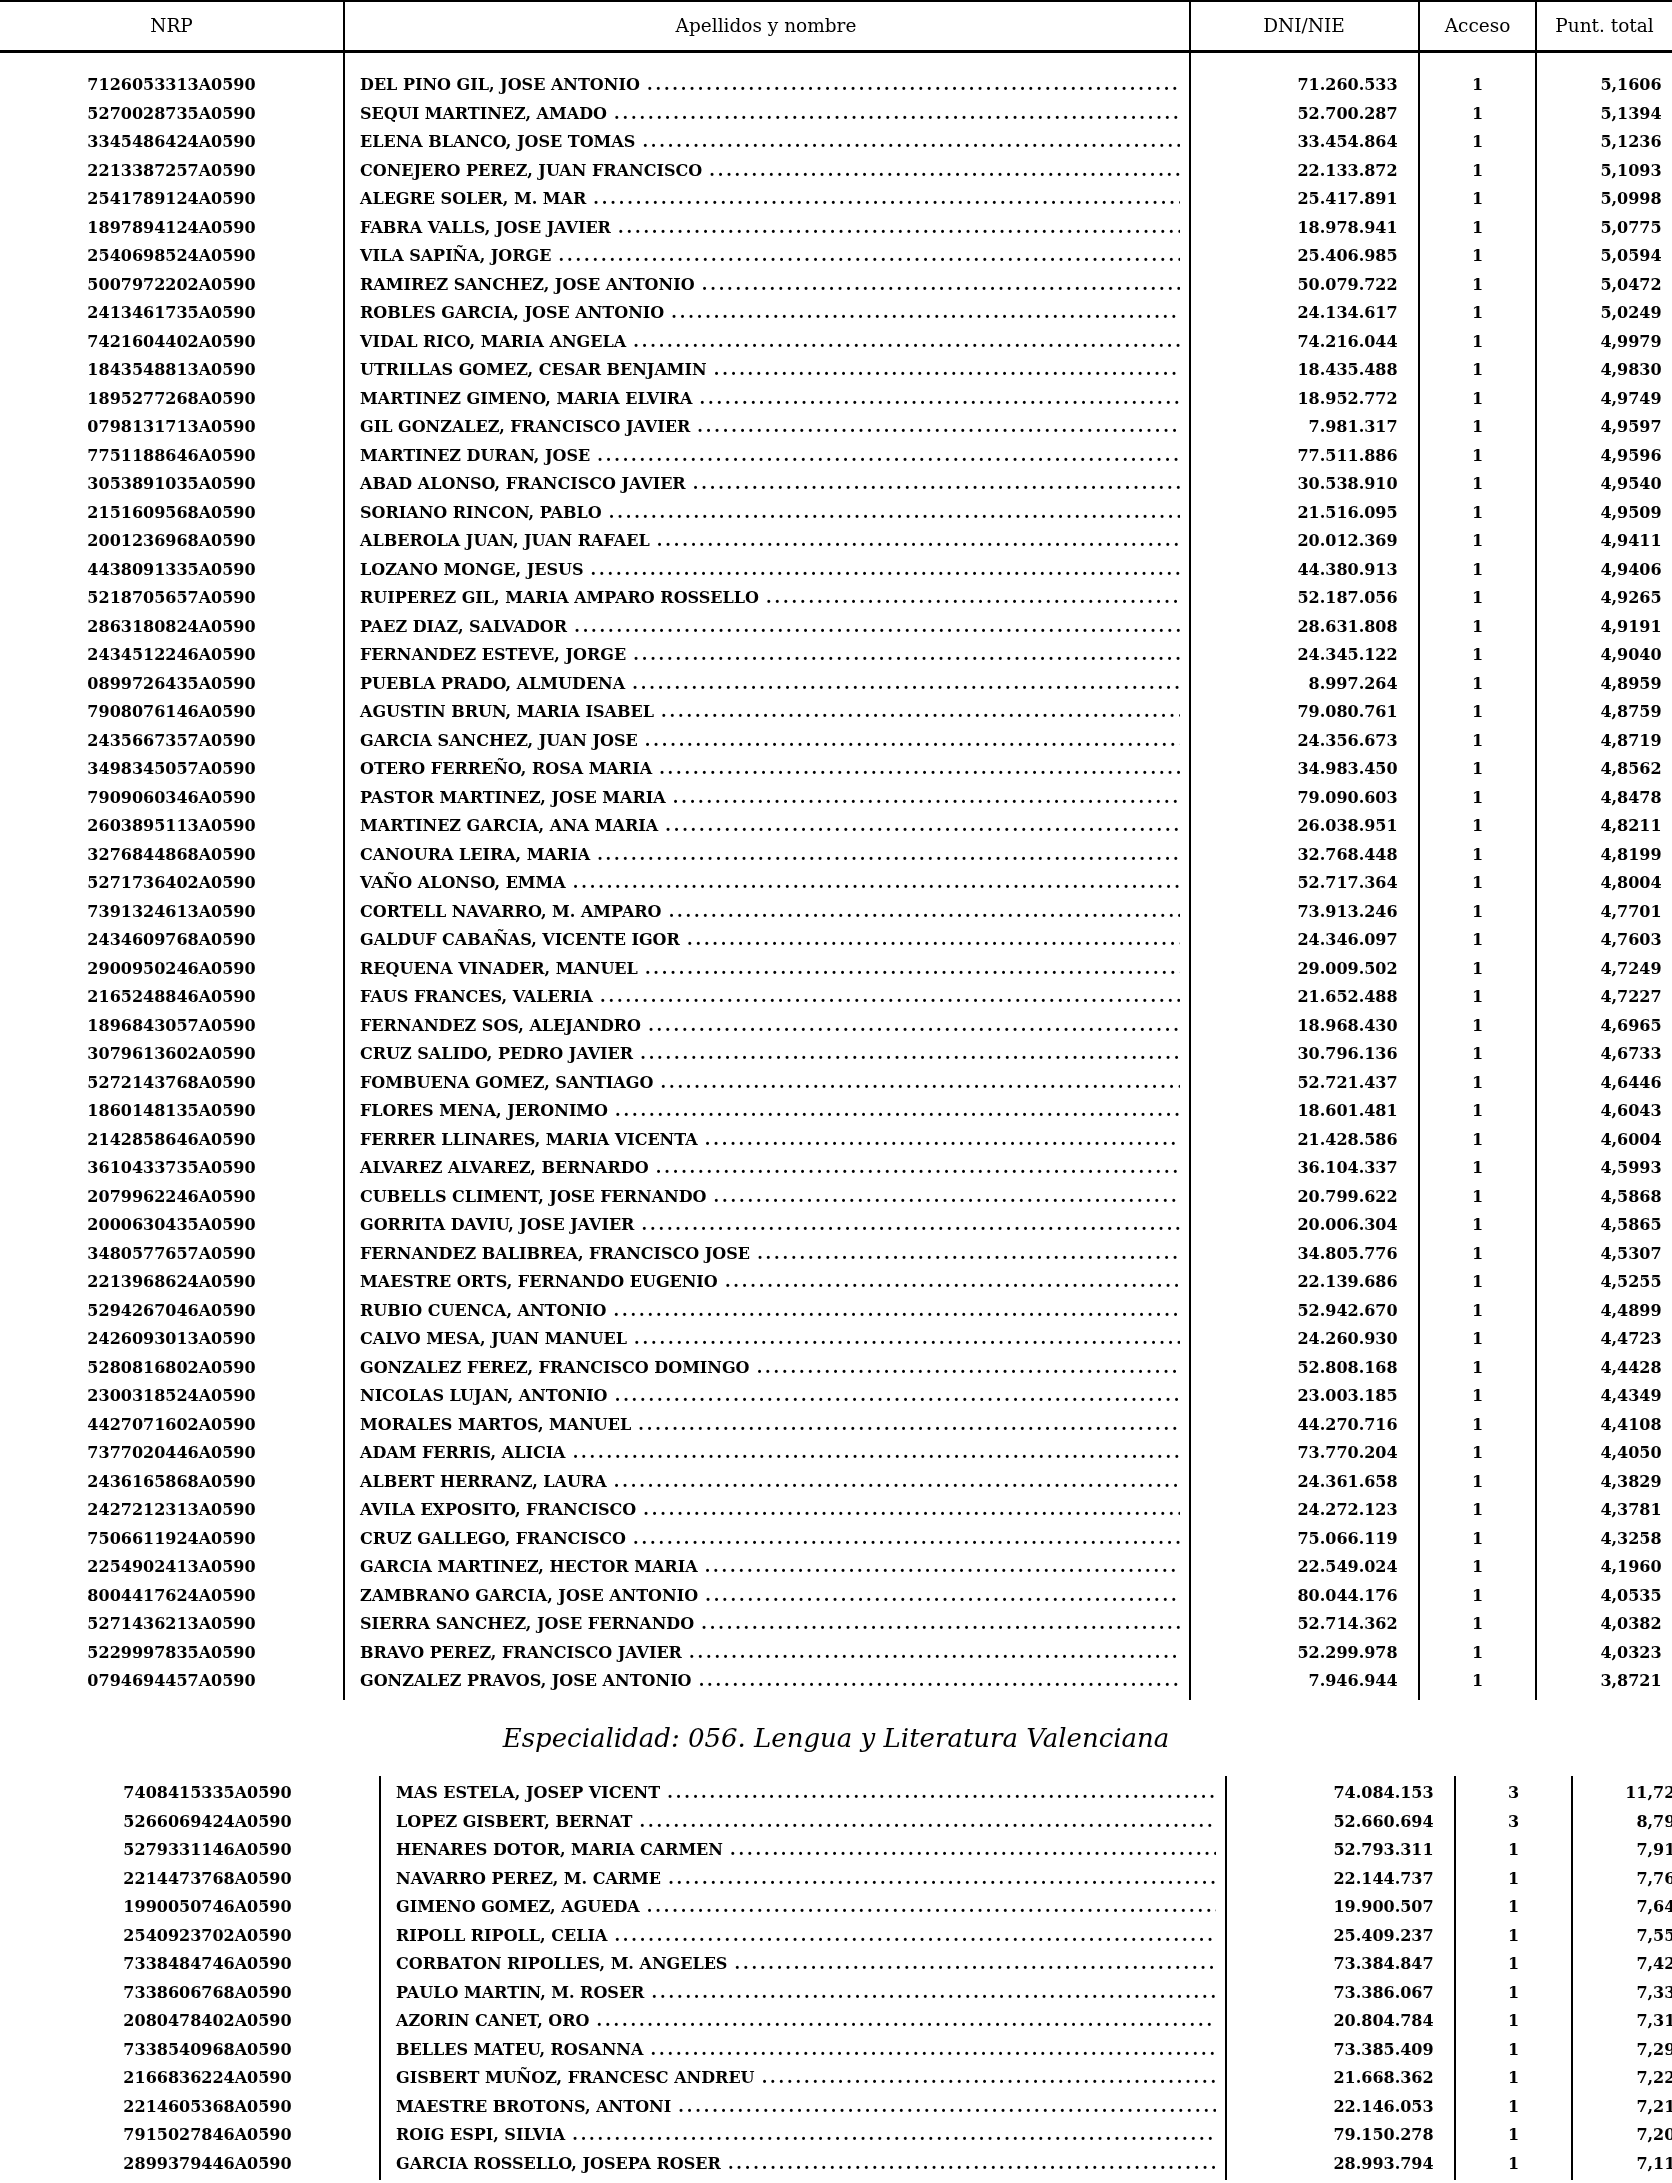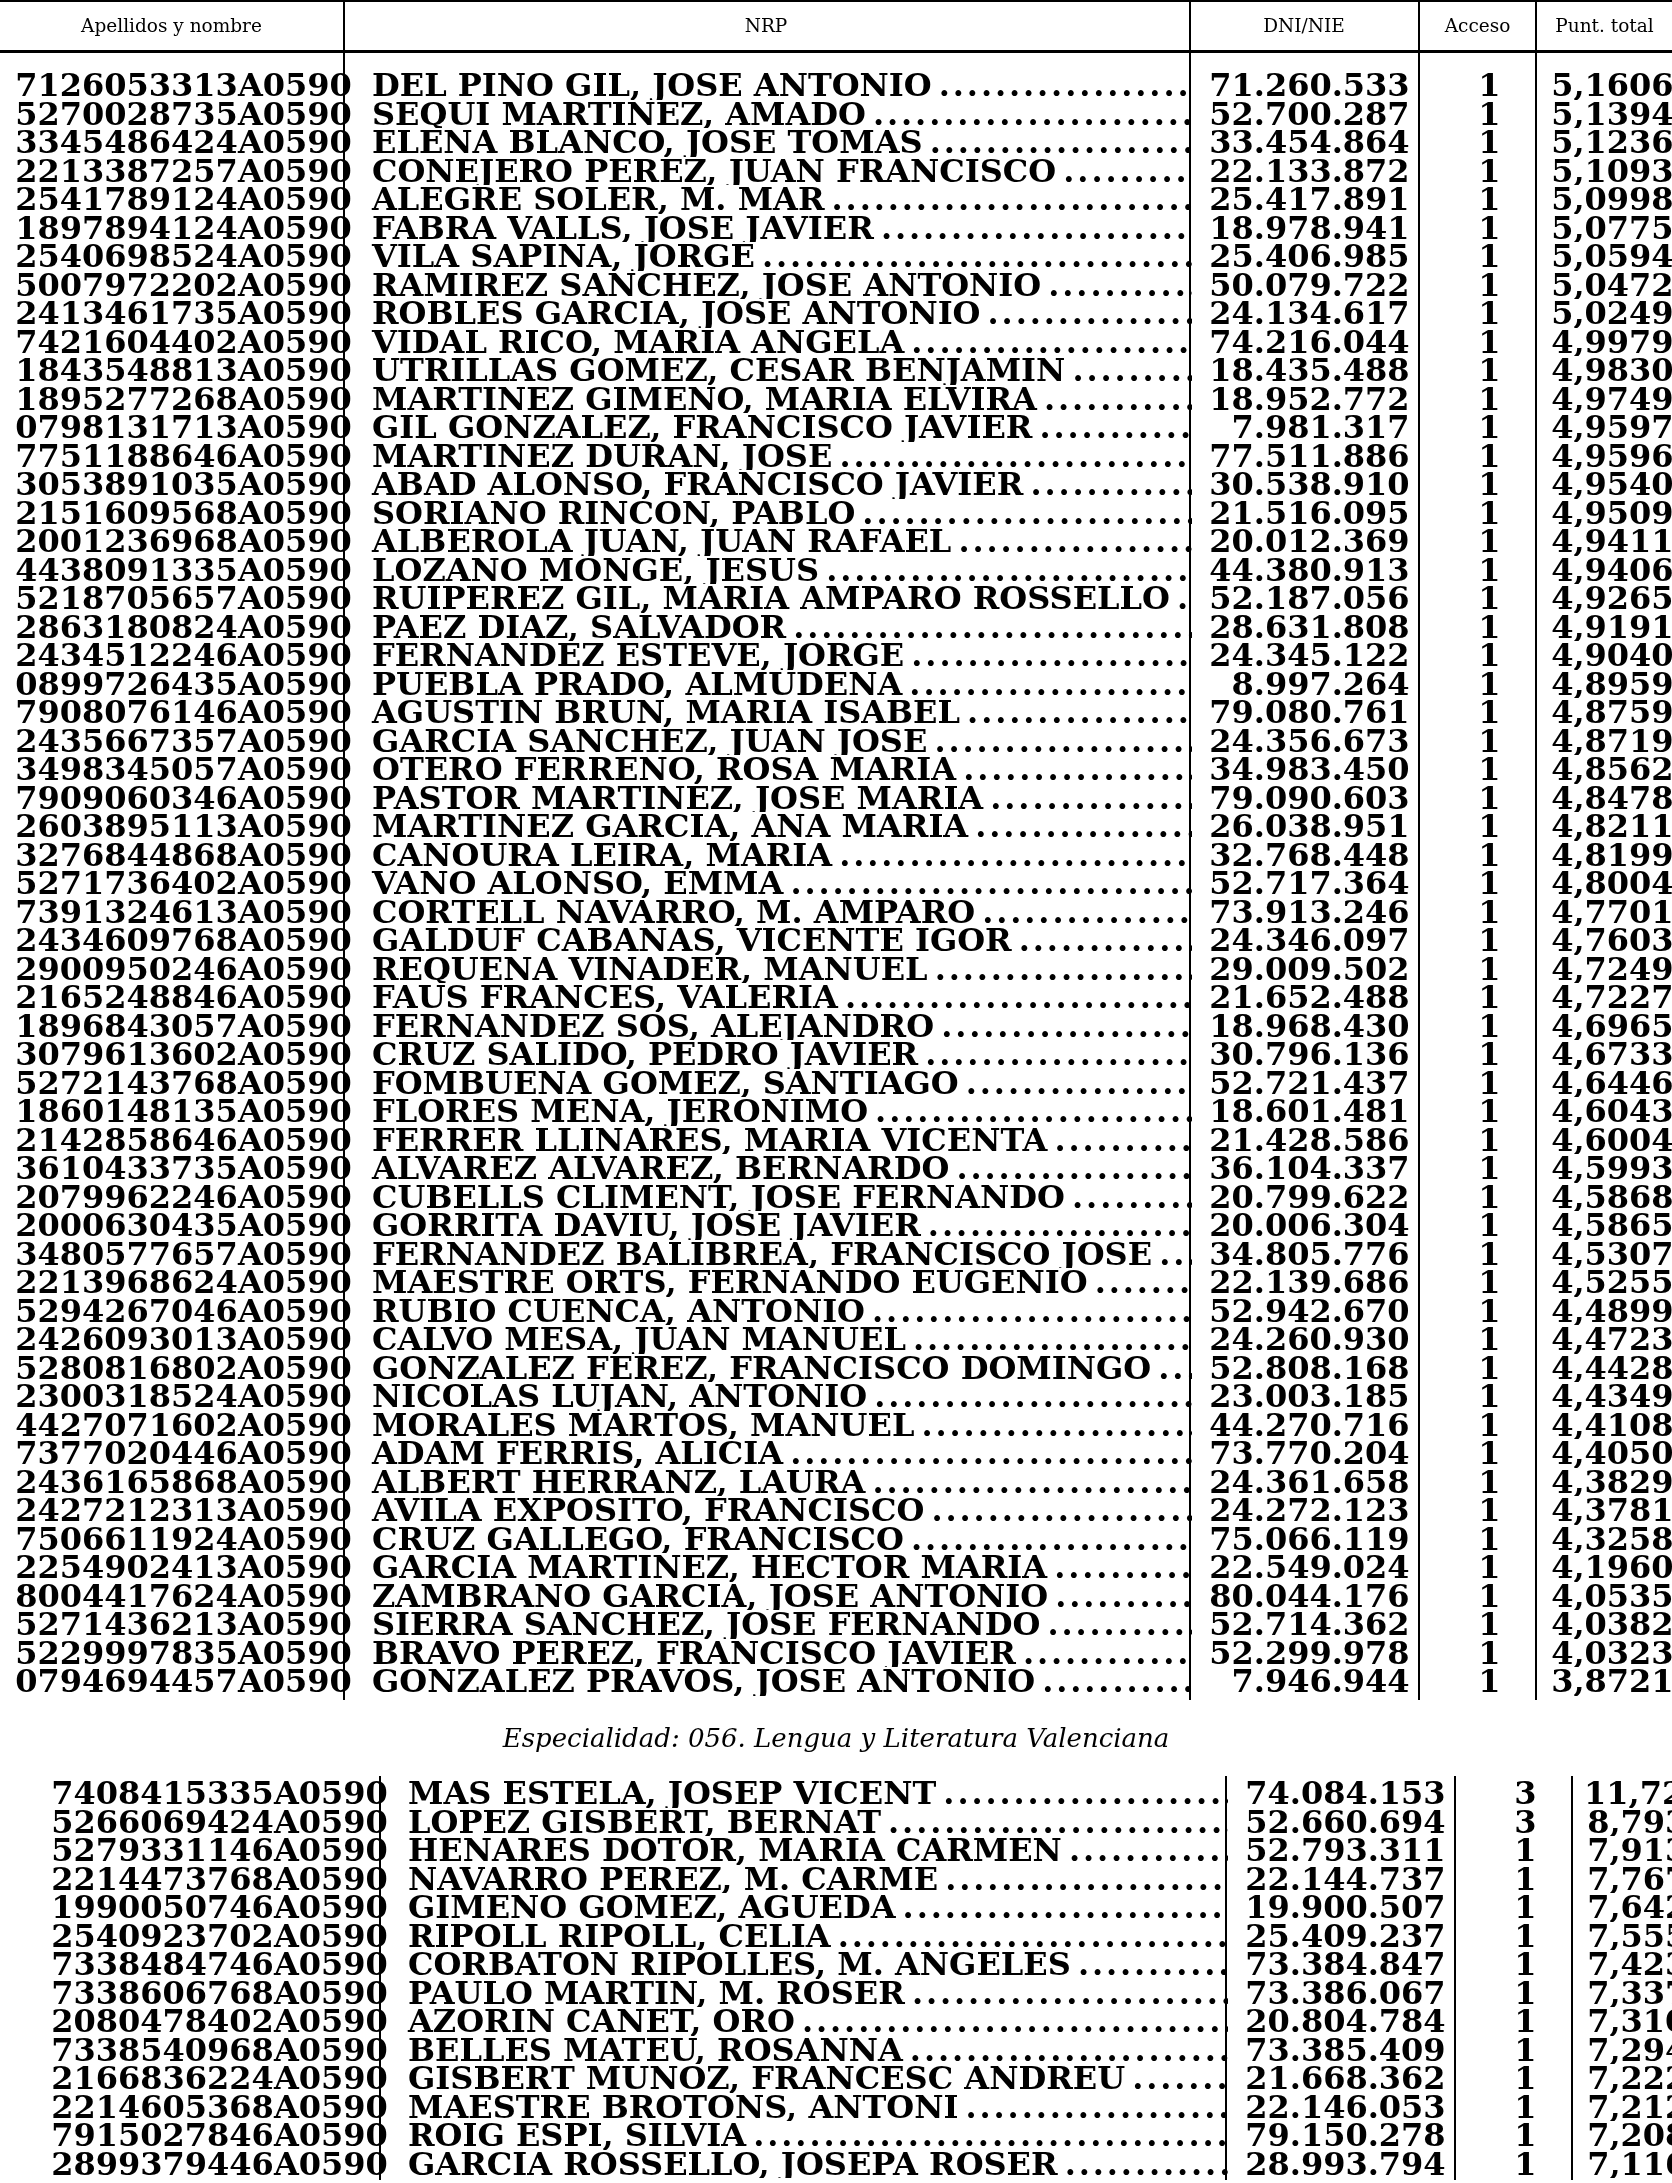--- a/index.html
+++ b/index.html
@@ -31,25 +31,24 @@
   .thead {
     border-top: 2.9px solid #000;
     border-bottom: 3.6px solid #000;
     height: 48px;
     align-items: center;
     font-size: 18.5px;
     font-weight: 400;
   }
   .th { text-align: center; line-height: 48px; white-space: nowrap; }
   .tbody {
-    font-size: 32px;
+    font-size: 16px;
     font-weight: 700;
     grid-auto-rows: 28.5px;
     line-height: 28.5px;
-    padding-left: 12px;
   }
   .tbody.first  { padding-top: 18px; padding-bottom: 4.3px; }
   .tbody.second { padding-top: 3.6px;  height: 401px; margin-left: 36px; }
   .cell { white-space: nowrap; overflow: hidden; }
   .c-nrp  { text-align: center; }
   .c-name { display: flex; align-items: baseline; padding-left: 17px; padding-right: 8.6px; }
   .c-name .nm { flex: 0 0 auto; }
   .c-name .leader {
     flex: 1 1 auto;
     overflow: hidden;
@@ -74,22 +73,22 @@
     font-size: 26px;
     white-space: nowrap;
   }
 </style>
 </head>
 <body>
 
 <div class="page">
 
   <div class="thead grid5 cols-bg">
+    <div class="th">NRP</div>
     <div class="th">Apellidos y nombre</div>
-    <div class="th">NRP</div>
     <div class="th">DNI/NIE</div>
     <div class="th">Acceso</div>
     <div class="th">Punt. total</div>
   </div>
 
   <div class="tbody first grid5 cols-bg">
       <div class="cell c-nrp">7126053313A0590</div>
       <div class="cell c-name">
         <span class="nm">DEL PINO GIL, JOSE ANTONIO</span>
         <span class="leader"></span>

